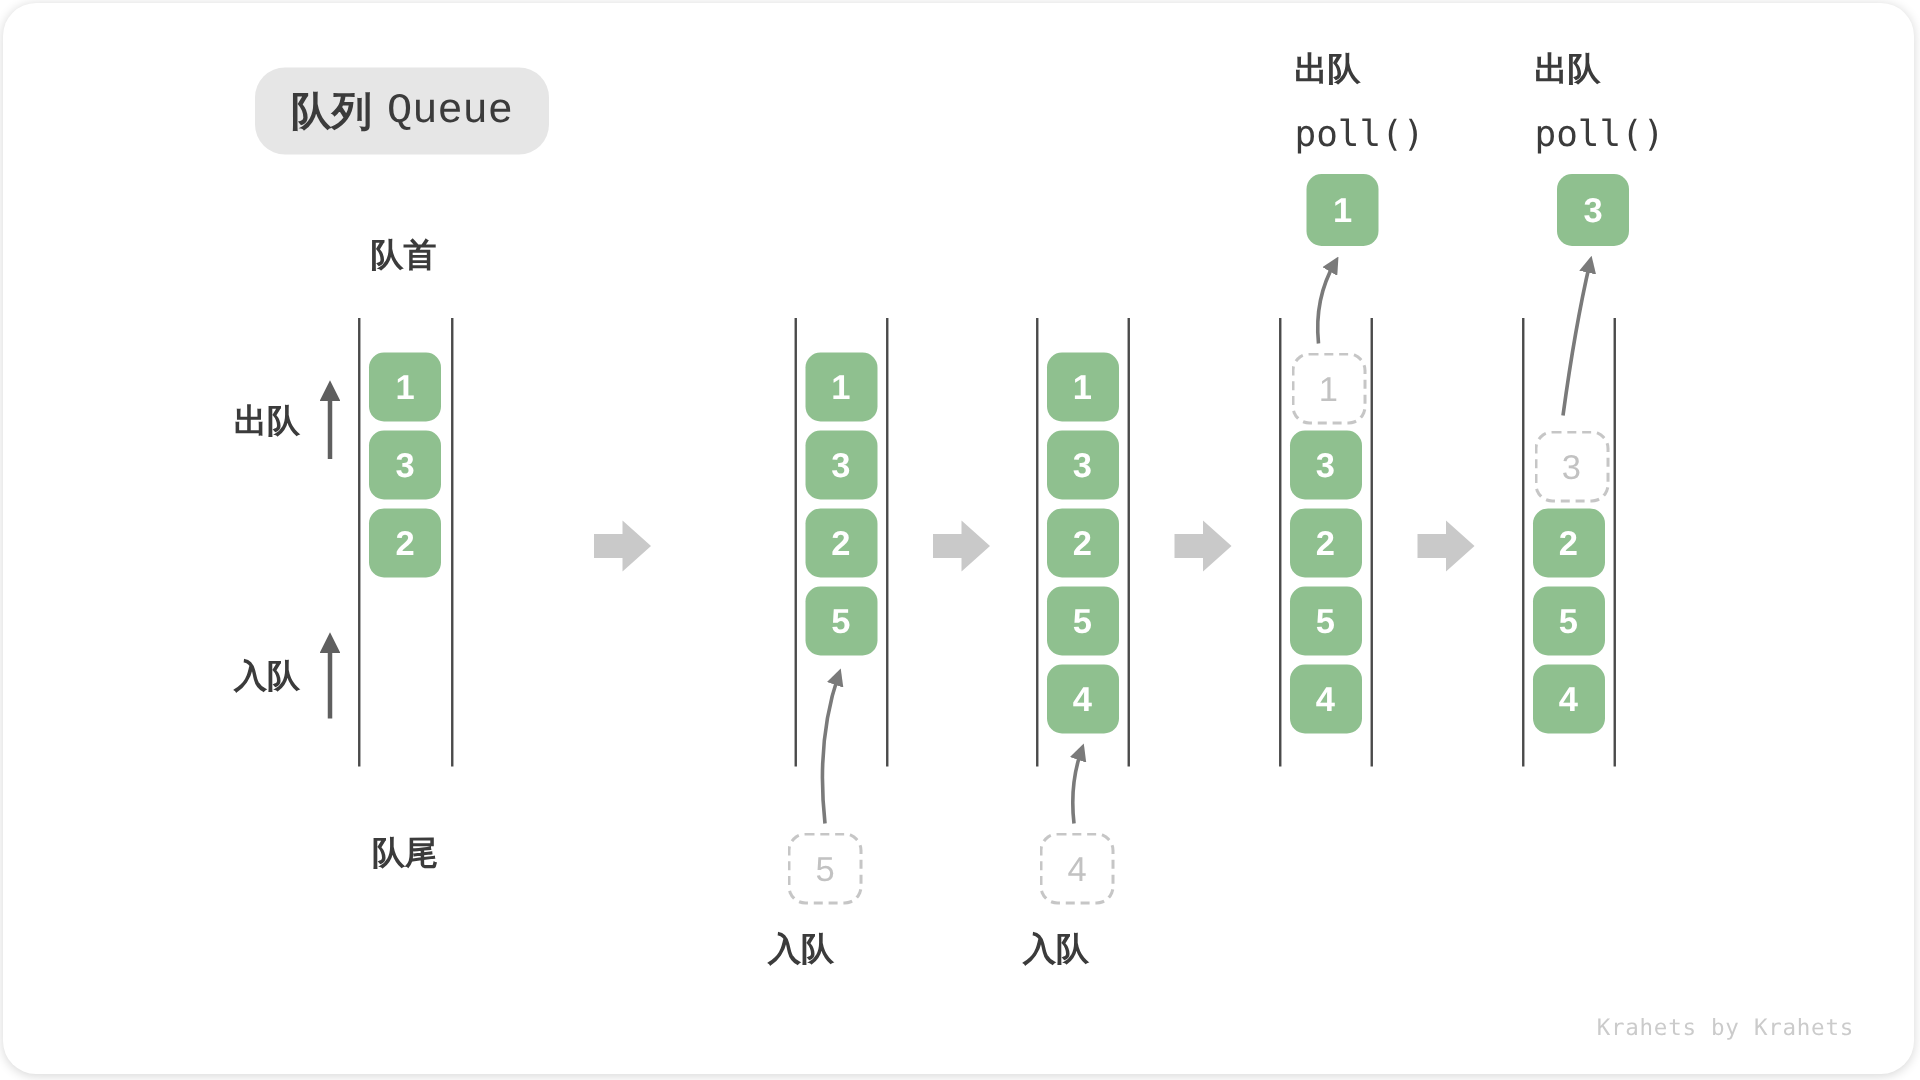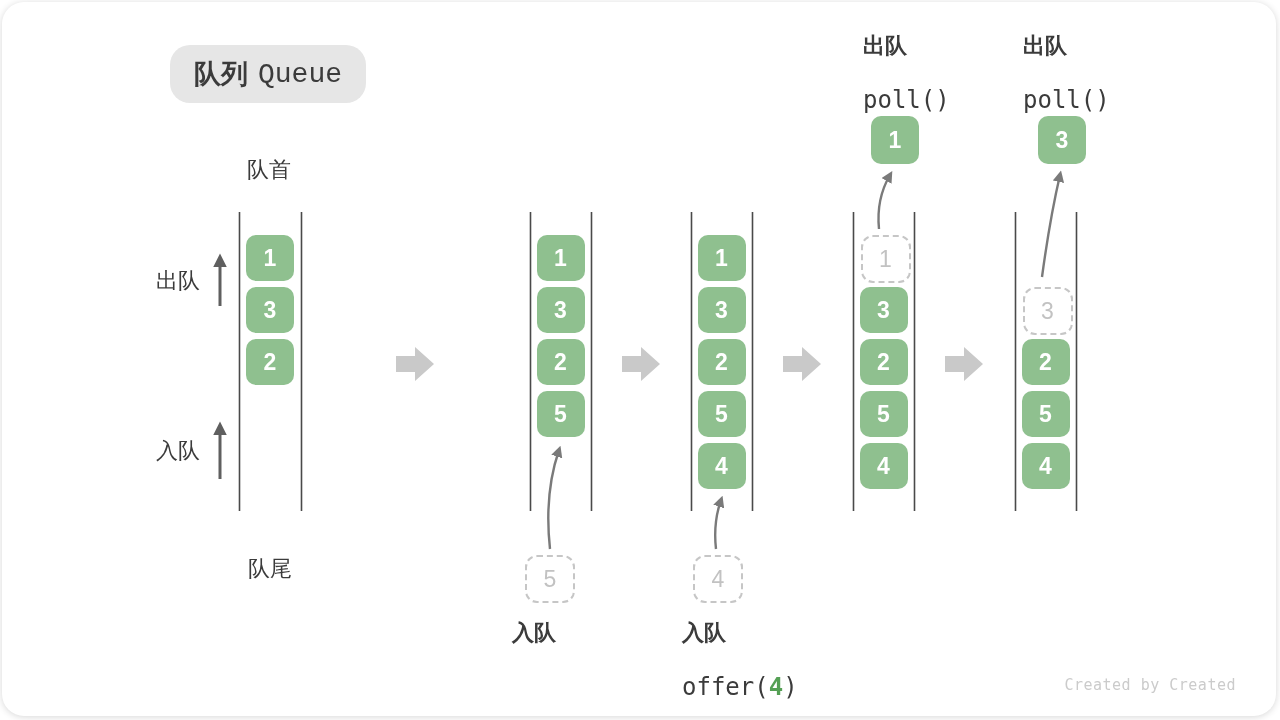--- a/index.html
+++ b/index.html
@@ -6,35 +6,35 @@
     font-family:"Liberation Sans","DejaVu Sans",sans-serif;}
   #canvas{position:absolute;left:2px;top:2px;width:1274px;height:714px;background:#fff;
     border-radius:22px;box-shadow:0 1px 7px rgba(0,0,0,0.16);}
   .abs{position:absolute;}
   
   #title-badge{left:168px;top:43px;width:196px;height:58px;background:var(--badge-bg);
     border-radius:20px;display:flex;align-items:center;justify-content:center;gap:10px;}
   #title-badge .zh{font-size:27px;font-weight:700;color:var(--text-dark);}
   #title-badge .en{font-size:28px;font-family:Liberation Mono, monospace;color:var(--text-dark);}
   
-  .cjk-label{font-size:22px;font-weight:400;color:var(--text-dark);white-space:nowrap;}
+  .cjk-label{font-size:22px;font-weight:700;color:var(--text-dark);white-space:nowrap;}
   #label-front{left:245px;top:153px;}
   #label-rear{left:246px;top:552px;}
   #label-dequeue{left:154px;top:264px;}
   #label-enqueue{left:154px;top:434px;}
   
   .block{position:absolute;width:48px;height:46px;border-radius:10px;background:var(--block-green);
     color:#fff;font-size:23px;font-weight:700;display:flex;align-items:center;justify-content:center;}
   .block.ghost{background:transparent;border:2px dashed var(--ghost-border);color:var(--ghost-text);
     font-weight:400;width:46px;height:44px;border-radius:12px;}
   .block.popped{width:48px;height:48px;}
   
   .op-label{position:absolute;color:var(--text-dark);line-height:36px;white-space:nowrap;}
   .op-label .cjk{font-size:22px;font-weight:700;display:block;}
-  .op-label .code{font-size:24px;font-family:"DejaVu Sans Mono",monospace;display:block;margin-top:18px;}
+  .op-label .code{font-size:24px;font-family:"DejaVu Sans Mono",monospace;display:block;margin-top:7px;}
   .op-label .code b{color:var(--digit-green);font-weight:700;}
   #poll-op-1{left:861px;top:26px;}
   #poll-op-2{left:1021px;top:26px;}
   #enqueue-op-1{left:510px;top:613px;}
   #enqueue-op-2{left:680px;top:613px;}
   #watermark{right:40px;top:674px;font-family:"DejaVu Sans Mono",monospace;font-size:15px;
     color:var(--watermark);letter-spacing:0.5px;}
 </style>
 </head>
 <body>
@@ -99,21 +99,20 @@
   <div id="poll-op-2" class="op-label">
     <span class="cjk">出队</span>
     <span class="code">poll()</span>
   </div>
 
   <div id="enqueue-op-1" class="op-label">
     <span class="cjk">入队</span>
   </div>
   <div id="enqueue-op-2" class="op-label">
     <span class="cjk">入队</span>
-    <span class="code"><span>offer(</span><b>4</b><span>)</span></span>
   </div>
 
   <div id="blocks-layer" class="abs" style="left:0;top:0;width:1280px;height:720px;">
       <div class="block" style="left: 244px; top: 233px;">1</div>
       <div class="block" style="left: 244px; top: 285px;">3</div>
       <div class="block" style="left: 244px; top: 337px;">2</div>
       <div class="block" style="left: 534.5px; top: 233px;">1</div>
       <div class="block" style="left: 534.5px; top: 285px;">3</div>
       <div class="block" style="left: 534.5px; top: 337px;">2</div>
       <div class="block" style="left: 534.5px; top: 389px;">5</div>
@@ -130,14 +129,14 @@
       <div class="block" style="left: 857.5px; top: 389px;">5</div>
       <div class="block" style="left: 857.5px; top: 441px;">4</div>
       <div class="block popped" style="left: 869px; top: 114px;">1</div>
       <div class="block ghost" style="left: 1020.5px; top: 285px;">3</div>
       <div class="block" style="left: 1019.5px; top: 337px;">2</div>
       <div class="block" style="left: 1019.5px; top: 389px;">5</div>
       <div class="block" style="left: 1019.5px; top: 441px;">4</div>
       <div class="block popped" style="left: 1036px; top: 114px;">3</div>
     </div>
 
-  <div id="watermark" class="abs">Created by Created</div>
+  <div id="watermark" class="abs">Krahets by Krahets</div>
 </div>
 
 </body></html>

